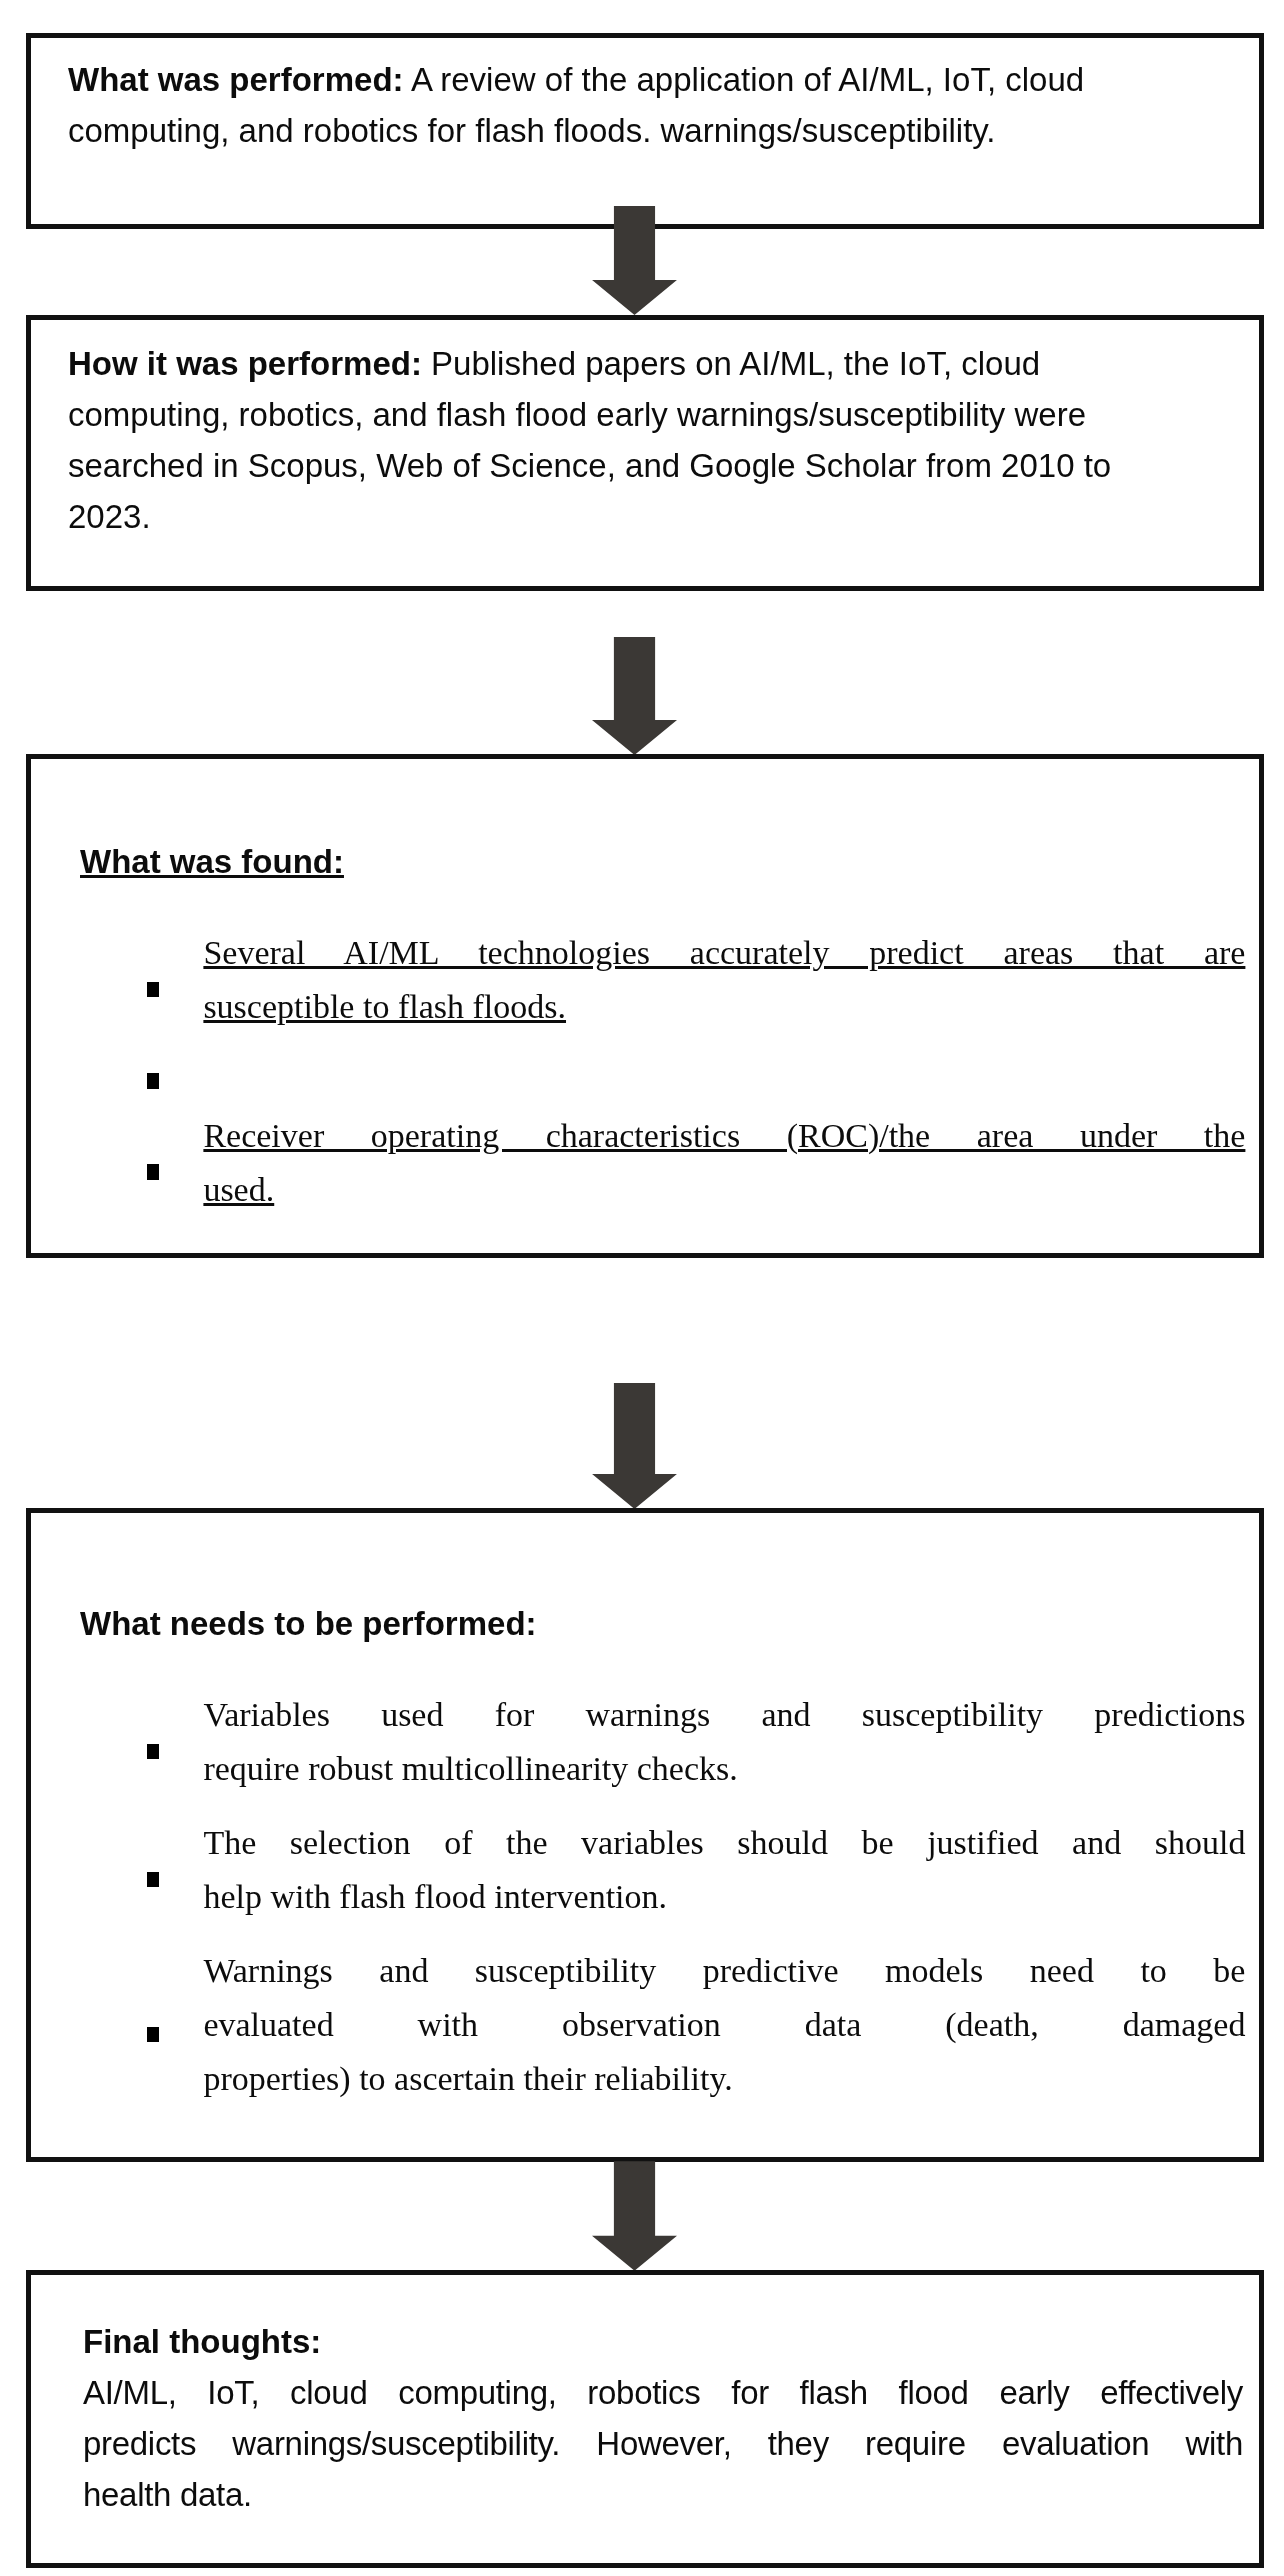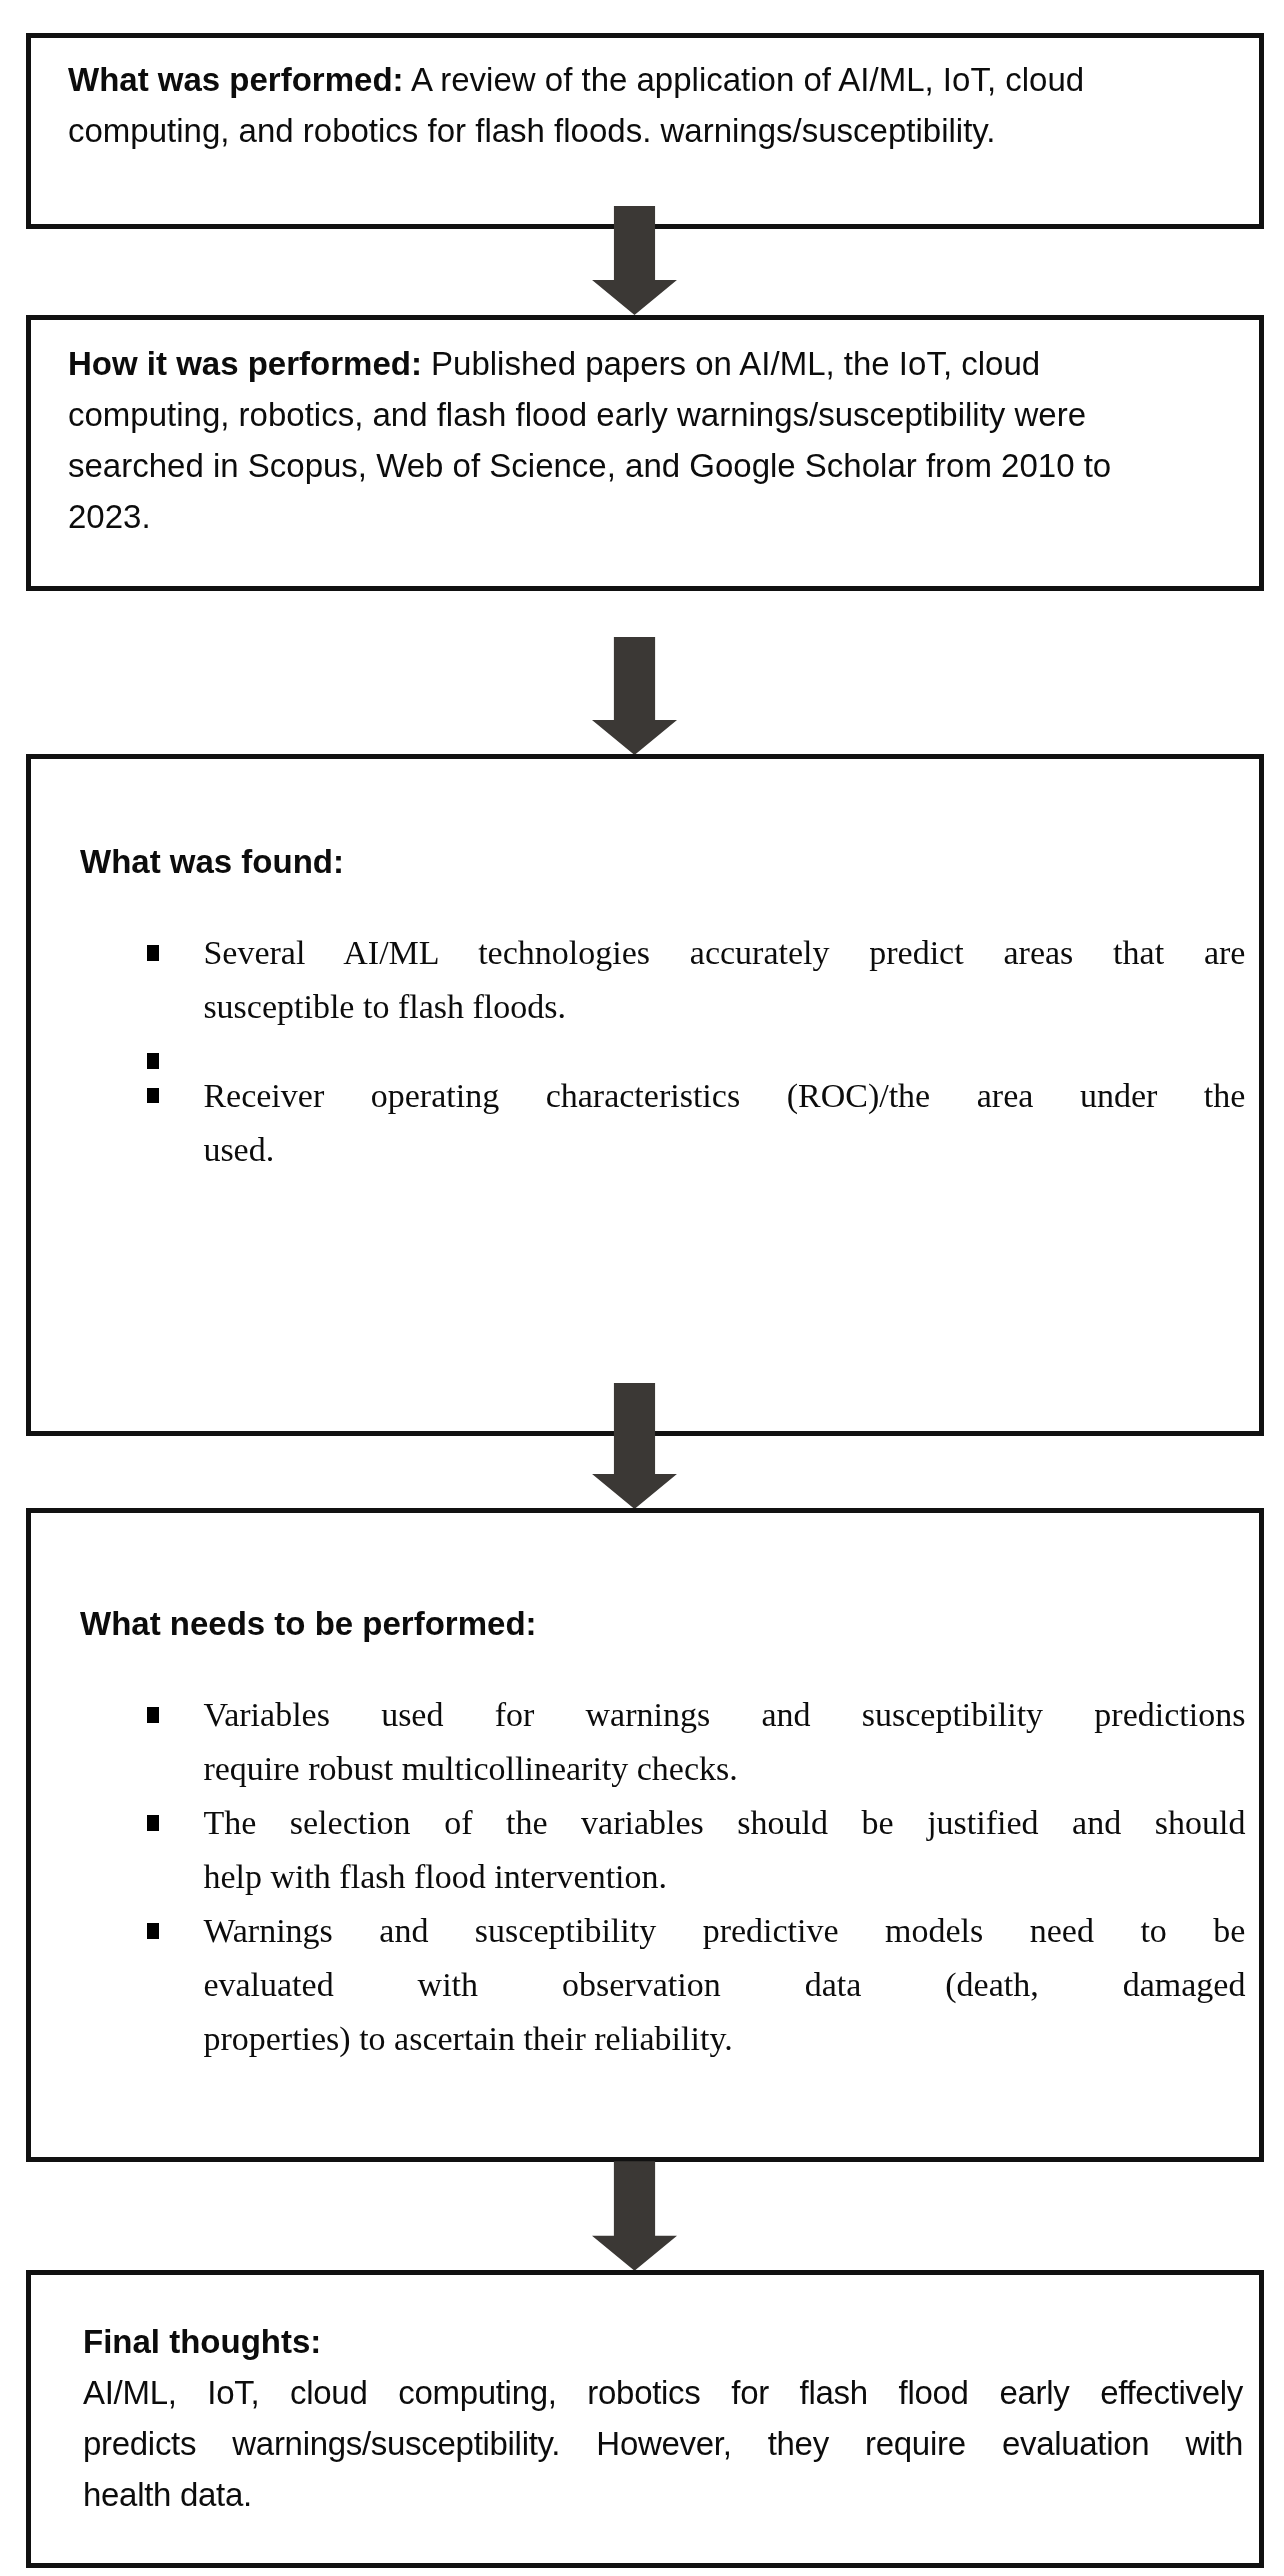--- a/index.html
+++ b/index.html
@@ -18,39 +18,39 @@
     position:absolute;left:26px;width:1238px;
     border:5.2px solid var(--border);background:var(--background);
   }
   
   .sans-p{font-size:33px;line-height:51px;}
   .line{display:block;white-space:nowrap;}
   .b{font-weight:bold;}
   
   .head-line{font-size:33px;line-height:51px;font-weight:bold;display:block;}
   
-  .bullet{display:flex;align-items:flex-start;}
+  .bullet{display:flex;align-items:center;margin-top:20px;}
   .marker{
     flex:none;width:12.4px;height:15.5px;background:#000;
     margin-left:116px;margin-top:19px;
   }
   .btext{
     margin-left:44px;width:1042px;
     font-family:"Liberation Serif",serif;font-size:34px;line-height:54px;
   }
   .jline{display:block;text-align:justify;text-align-last:justify;}
   .jline.last{text-align:justify;text-align-last:left;}
   
   .sans-just{font-size:33px;line-height:51px;letter-spacing:-0.3px;width:1160px;}
   .sans-just .jline{letter-spacing:-0.3px;}
   .arrow{position:absolute;left:592px;width:85px;}
   
   #box1{top:33px;height:196px;padding:15.5px 36px 0 37px;}
   #box2{top:315px;height:276px;padding:17.5px 36px 0 37px;}
-  #box3{top:754px;height:682px;}
+  #box3{top:754px;height:504px;text-decoration:underline;}
   #box3 .head-line{margin:77px 0 0 49px;}
   #box3 .bullets{margin-top:39px;}
   #box4{top:1508px;height:654px;}
   #box4 .head-line{margin:85px 0 0 49px;}
   #box4 .bullets{margin-top:39px;}
   #box5{top:2270px;height:298px;padding:41px 0 0 52px;}
   #box5 .body{}
 </style>
 </head>
 <body>

